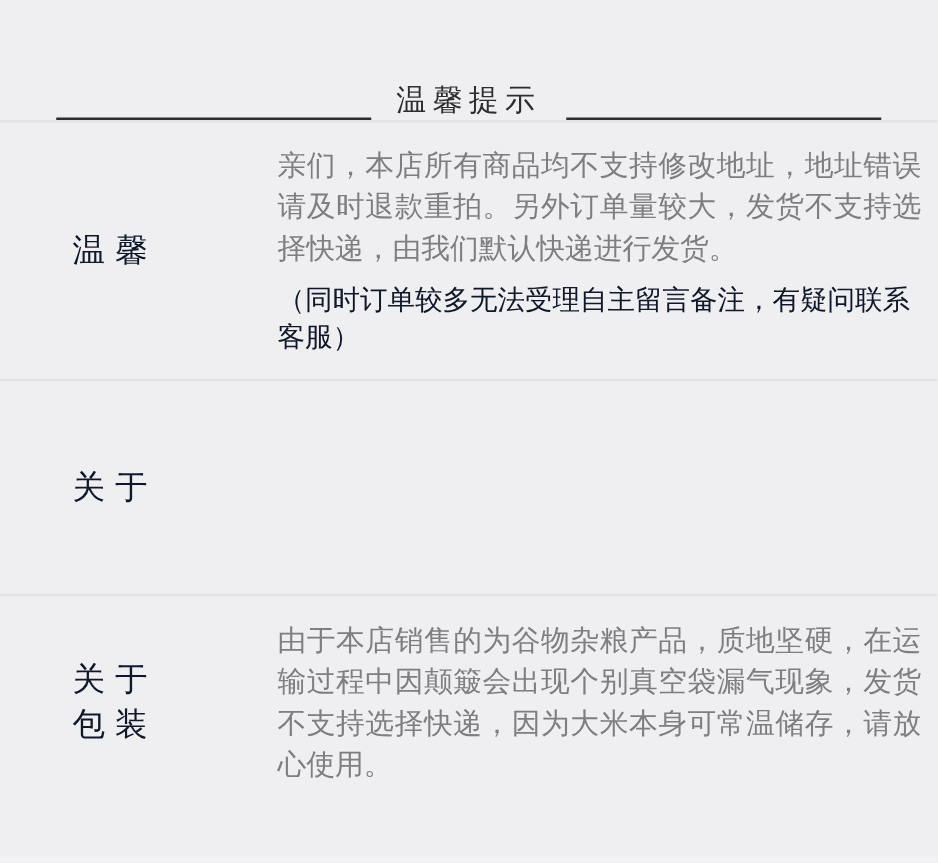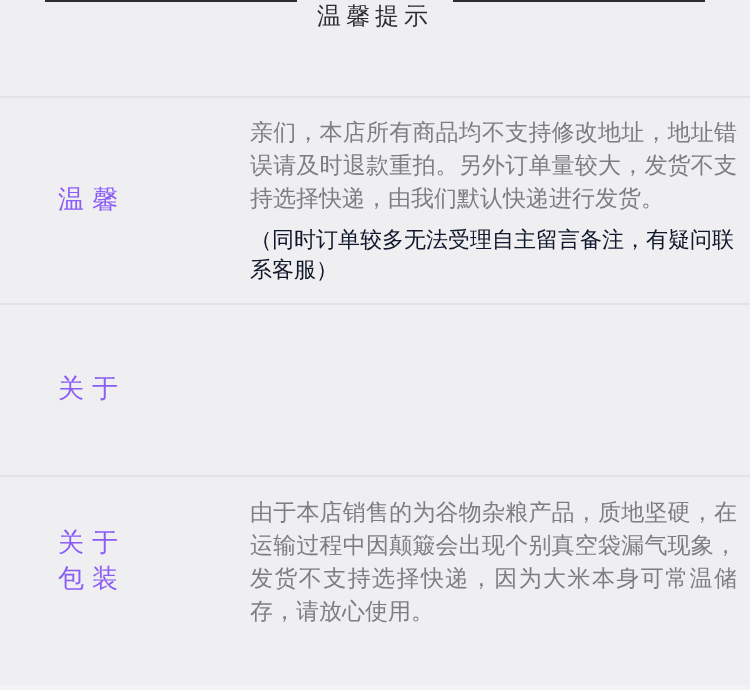--- a/index.html
+++ b/index.html
@@ -11,21 +11,21 @@
   .page {
     width: 750px;
     height: 690px;
     background: #efeef1;
     position: relative;
   }
   
   .header {
     height: 98px;
     display: flex;
-    align-items: flex-start;
+    align-items: flex-end;
     justify-content: center;
     gap: 20px;
     border-bottom: 2px solid #e3e2e7;
   }
   .header .rule {
     width: 252px;
     height: 2px;
     background: #2d2d31;
   }
   .header .title {
@@ -45,30 +45,29 @@
   .section-tips     { min-height: 184px; }
   .section-invoice  { min-height: 172px; }
   .section-packing  { min-height: 172px; }
   .label-col {
     width: 222px;
     flex: 0 0 222px;
     padding-left: 58px;
   }
   .label-col .label-line {
     display: block;
-    font-family: Liberation Mono, monospace;
+    font-family: Liberation Serif, serif;
     font-size: 26px;
     line-height: 36px;
     letter-spacing: 8px;
-    color: #8b5cf6;
+    color: #0f172a;
   }
   .content-col {
     flex: 1 1 auto;
     padding: 18px 13px 18px 0;
-    margin-left: 28px;
   }
   .body-text {
     font-size: 23px;
     line-height: 33px;
     color: #7e7d82;
     text-align: justify;
   }
   .note-text {
     margin-top: 10px;
     font-size: 22px;

